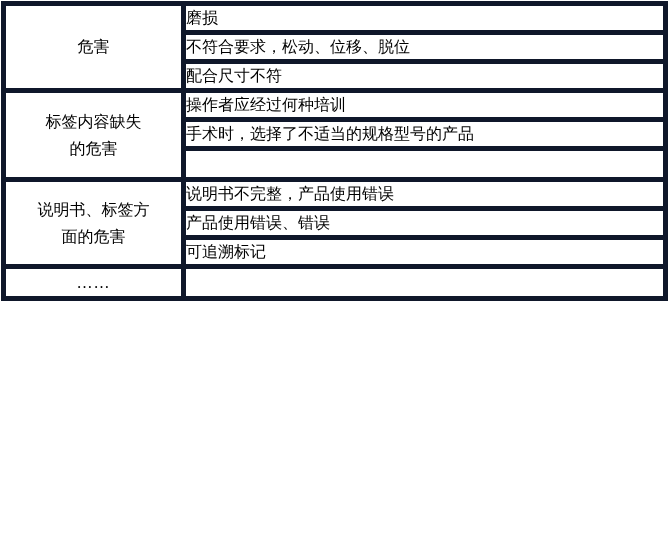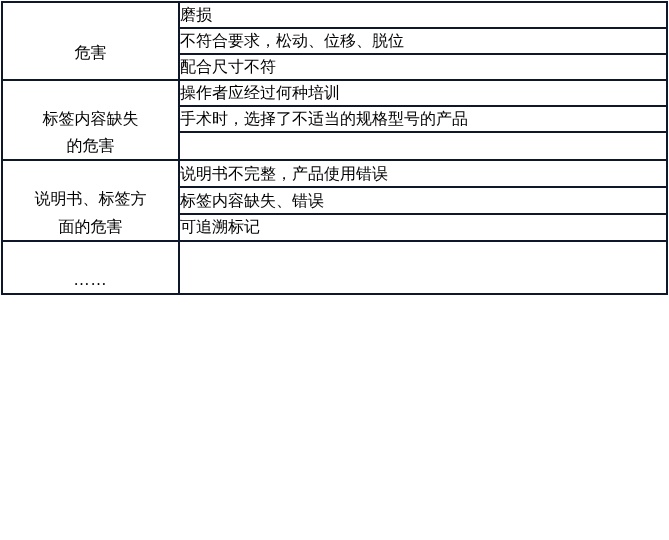--- a/index.html
+++ b/index.html
@@ -20,41 +20,40 @@
     height: 540px;
     box-sizing: border-box;
   }
   table.doc-table {
     border-collapse: collapse;
     table-layout: fixed;
     width: 667px;
     margin: 1px 0 0 1px;
   }
   table.doc-table td {
-    border: 2px solid #0f172a;
+    border: 5px solid #0f172a;
     padding: 0;
     vertical-align: middle;
   }
   td.label-cell {
     width: 175px;
     text-align: center;
     font-size: 16px;
     line-height: 1.7;
     padding: 4px 6px;
   }
   td.item-cell {
     text-align: left;
     font-size: 16px;
     padding: 8px 0 8px 12px;
     line-height: 1.5;
   }
   .label-text {
     display: block;
     white-space: pre-line;
-    margin-top: 24px;
   }
   .empty-cell {
     height: 26px;
   }
   .dots {
     letter-spacing: 1px;
   }
 </style>
 </head>
 <body>
@@ -91,21 +90,21 @@
       </tr>
 
       <tr>
         <td class="label-cell" rowspan="3">
           <span class="label-text">说明书、标签方
 面的危害</span>
         </td>
         <td class="item-cell">说明书不完整，产品使用错误</td>
       </tr>
       <tr>
-        <td class="item-cell">标签内容缺失、错误</td>
+        <td class="item-cell">产品使用错误、错误</td>
       </tr>
       <tr>
         <td class="item-cell">可追溯标记</td>
       </tr>
 
       <tr>
         <td class="label-cell">
           <span class="label-text dots">……</span>
         </td>
         <td class="item-cell empty-cell"></td>

